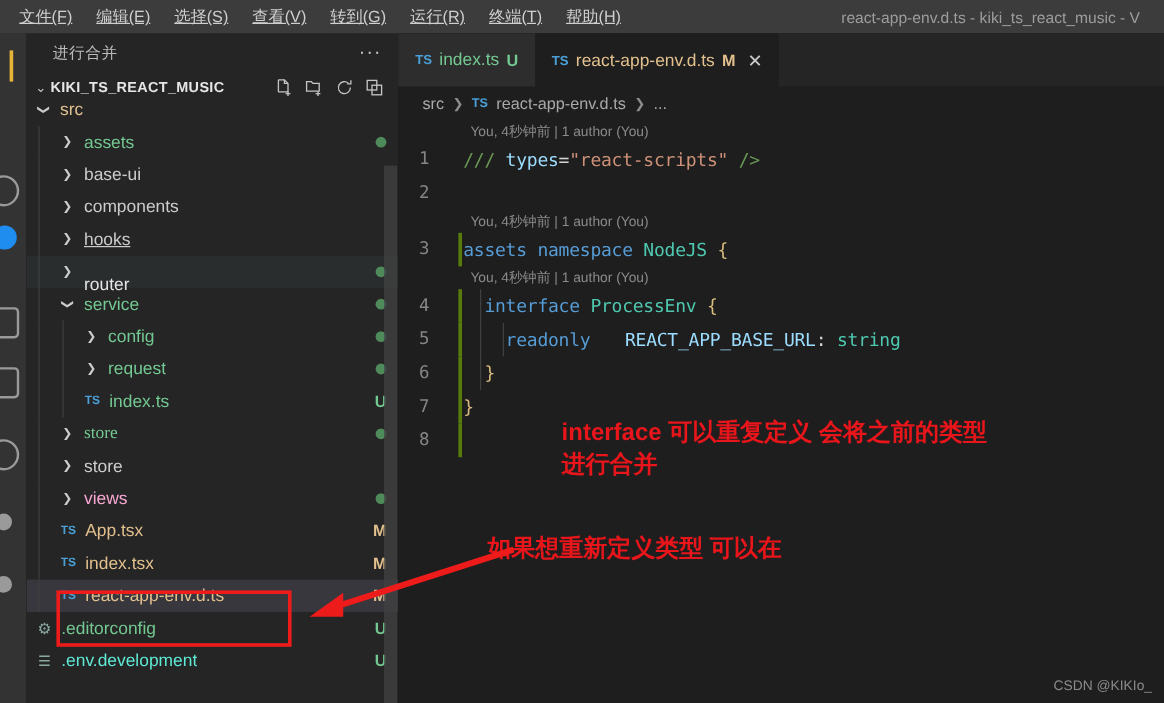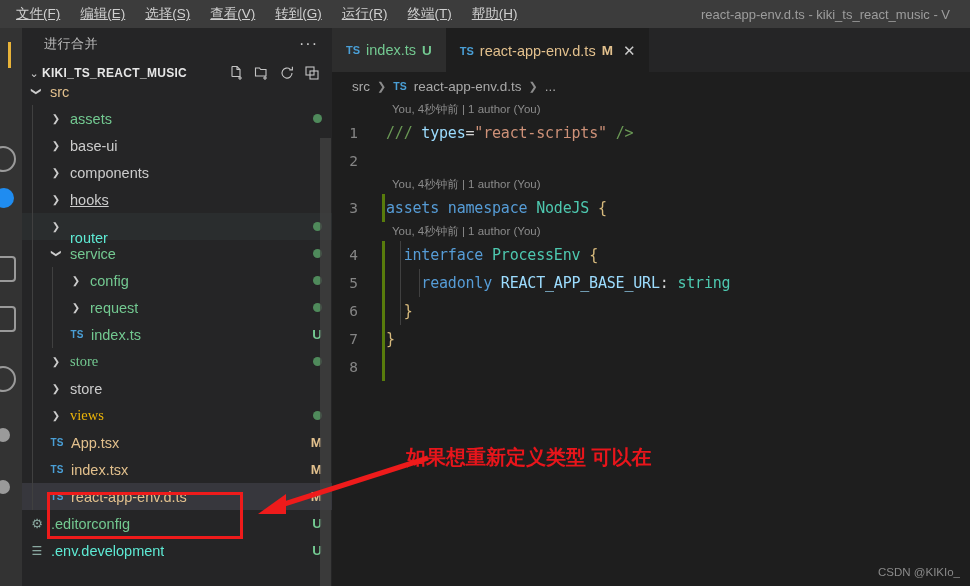--- a/index.html
+++ b/index.html
@@ -127,21 +127,21 @@
   }
   .ctext{font-size:15px;white-space:pre;padding-left:12px;letter-spacing:-0.2px;}
   .ind{position:absolute;width:1px;top:0;height:100%;background:#404040;}
   .k-comment{color:#6a9955;}
   .k-tag{color:#569cd6;}
   .k-attr{color:#9cdcfe;}
   .k-str{color:#ce9178;}
   .k-kw{color:#569cd6;}
   .k-type{color:#4ec9b0;}
   .k-brace{color:#d7ba7d;}
-  .k-var{color:#9cdcfe;}
+  .k-var{color:#9cdcfe;margin-left:20px;}
   .k-plain{color:#d4d4d4;}
 
   
   .anno{
     position:absolute;color:#e8151b;font-weight:bold;
     font-family:"Liberation Sans","DejaVu Sans",sans-serif;
     white-space:pre-line;line-height:1.32;
   }
   #anno1{left:468px;top:348px;font-size:20px;}
   #anno2{left:406px;top:444px;font-size:20px;}
@@ -252,21 +252,21 @@
         <div class="row">
           <div class="guide" style="left: 10px;"></div>
           <div style="width: 26px; flex: 0 0 auto;"></div>
           <div class="chev" style="transform: none;">❯</div>
           <div class="fname" style="color: rgb(204, 204, 204); padding-left: 6px; text-decoration: underline;">hooks</div>
         </div>
         <div class="row hover">
           <div class="guide" style="left: 10px;"></div>
           <div style="width: 26px; flex: 0 0 auto;"></div>
           <div class="chev" style="transform: none;">❯</div>
-          <div class="fname" style="color: #5eead4; padding-left: 6px; margin-top: 23px;">router</div>
+          <div class="fname" style="color: #e5e5e5; padding-left: 6px; margin-top: 23px;">router</div>
           <div class="dot bg-green"></div>
         </div>
         <div class="row">
           <div class="guide" style="left: 10px;"></div>
           <div style="width: 26px; flex: 0 0 auto;"></div>
           <div class="chev" style="transform: rotate(90deg);">❯</div>
           <div class="fname" style="color: rgb(115, 201, 145); padding-left: 6px;">service</div>
           <div class="dot bg-green"></div>
         </div>
         <div class="row">
@@ -303,21 +303,21 @@
         <div class="row">
           <div class="guide" style="left: 10px;"></div>
           <div style="width: 26px; flex: 0 0 auto;"></div>
           <div class="chev" style="transform: none;">❯</div>
           <div class="fname" style="color: rgb(204, 204, 204); padding-left: 6px;">store</div>
         </div>
         <div class="row">
           <div class="guide" style="left: 10px;"></div>
           <div style="width: 26px; flex: 0 0 auto;"></div>
           <div class="chev" style="transform: none;">❯</div>
-          <div class="fname" style="color: #eab308; padding-left: 6px; font-family: Liberation Serif, serif;">views</div>
+          <div class="fname" style="color: #f9a8d4; padding-left: 6px;">views</div>
           <div class="dot bg-green"></div>
         </div>
         <div class="row">
           <div class="guide" style="left: 10px;"></div>
           <div style="width: 26px; flex: 0 0 auto;"></div>
           <div class="ficon" style="color: rgb(74, 159, 214);">TS</div>
           <div class="fname" style="color: rgb(226, 192, 141); padding-left: 5px;">App.tsx</div>
           <div class="badge" style="color: rgb(226, 192, 141);">M</div>
         </div>
         <div class="row">
@@ -418,20 +418,22 @@
           <div class="ctext"><span class="k-brace">}</span></div>
         </div>
         <div class="cline">
           <div class="lnum">8</div>
           <div class="gutter-mark"></div>
           <div class="ctext"></div>
         </div>
       </div>
   </div>
 
+  <div class="anno" id="anno1">interface 可以重复定义 会将之前的类型
+进行合并</div>
   <div class="anno" id="anno2">如果想重新定义类型 可以在</div>
   <div class="redbox"></div>
   <svg class="arrow" width="200" height="90">
     <line x1="188" y1="18" x2="32" y2="68" stroke="#ee1b1b" stroke-width="5"></line>
     <polygon points="18,74 46,54 46,74" fill="#ee1b1b"></polygon>
   </svg>
 
   <div class="watermark">CSDN @KIKIo_</div>
 </div>
 

